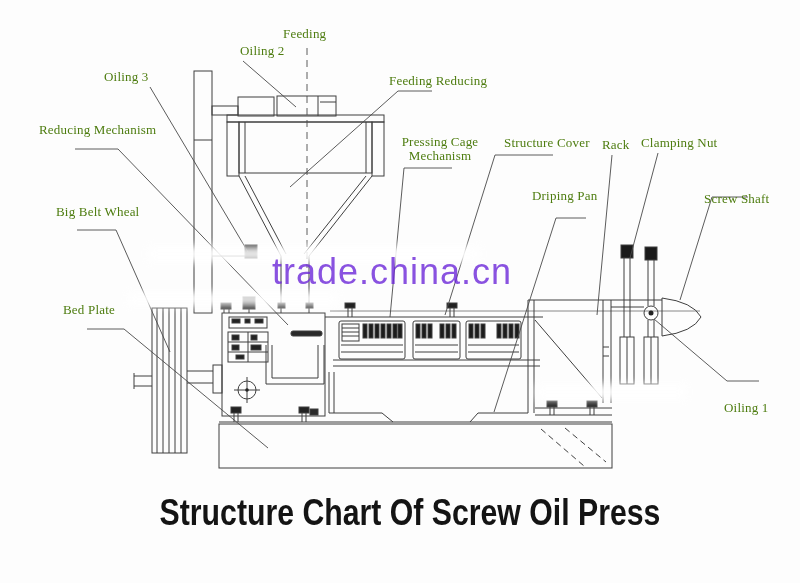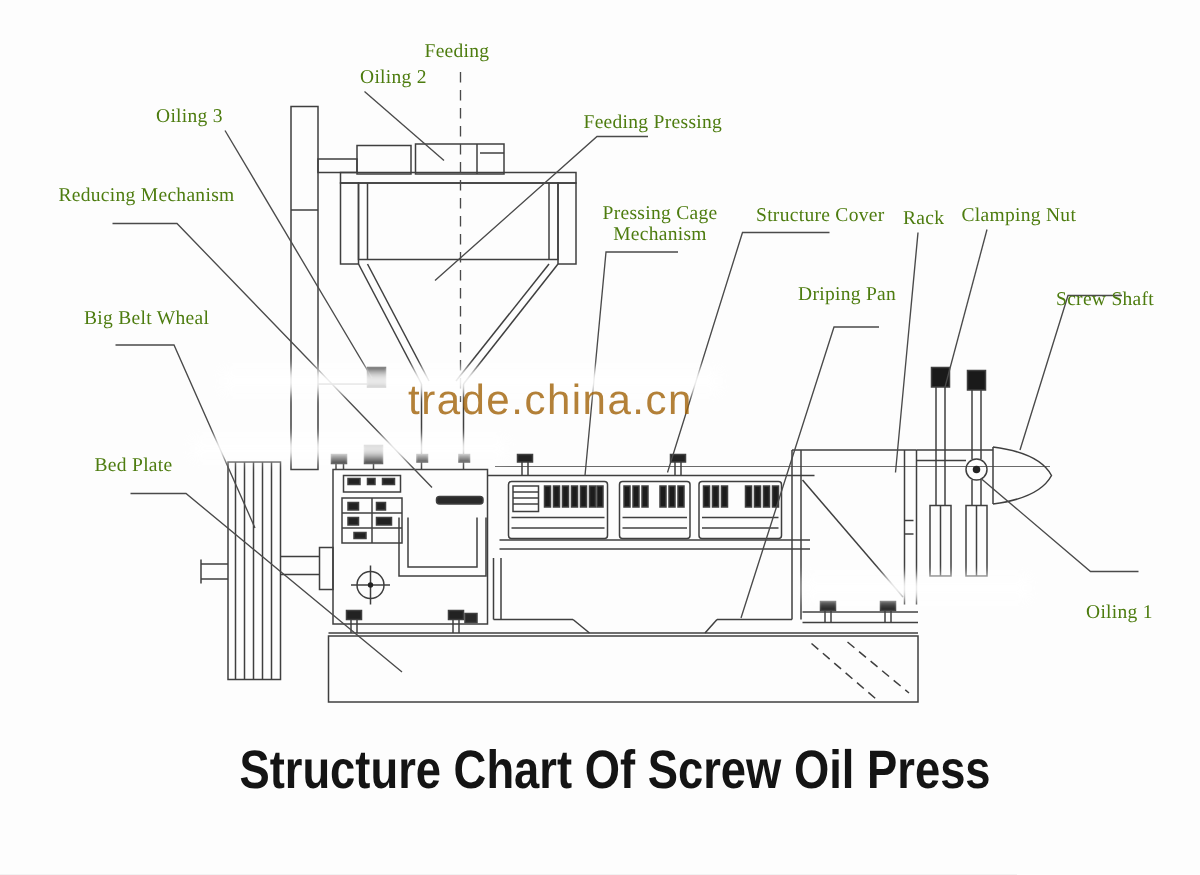--- a/index.html
+++ b/index.html
@@ -4,21 +4,21 @@
 <style>
   html,body{margin:0;padding:0;background:#e9e9e9;}
   .stage{
     position:relative;width:800px;height:583px;background:#fdfdfd;
     font-family:"Liberation Serif",serif;overflow:hidden;
   }
   .drawing{position:absolute;left:0;top:0;z-index:1;}
   .smudge{position:absolute;background:#ffffff;filter:blur(4px);opacity:.92;z-index:2;}
   .watermark{
     position:absolute;left:272px;top:251px;z-index:3;
-    font-family:"Liberation Sans",sans-serif;font-size:28px;color:#a16207;
+    font-family:"Liberation Sans",sans-serif;font-size:36px;color:#6d28d9;
     opacity:.8;letter-spacing:1px;white-space:nowrap;
   }
   .lbl{
     position:absolute;z-index:4;font-size:13px;color:#4d7c0f;
     white-space:nowrap;letter-spacing:0.2px;
   }
   .lbl-multi{white-space:normal;text-align:center;line-height:1.08;}
   .title{
     position:absolute;left:110px;top:492px;width:600px;z-index:4;
     text-align:center;font-family:"Liberation Sans",sans-serif;
@@ -274,21 +274,21 @@
 
   <div class="smudge" id="smudge1"></div>
   <div class="smudge" id="smudge2"></div>
   <div class="smudge" id="smudge3"></div>
 
   <div class="watermark">trade.china.cn</div>
 
   <div class="lbl" id="lbl-feeding">Feeding</div>
   <div class="lbl" id="lbl-oiling2">Oiling 2</div>
   <div class="lbl" id="lbl-oiling3">Oiling 3</div>
-  <div class="lbl" id="lbl-feeding-mechanism">Feeding Pressing</div>
+  <div class="lbl" id="lbl-feeding-mechanism">Feeding Reducing</div>
   <div class="lbl" id="lbl-reducing-mechanism">Reducing Mechanism</div>
   <div class="lbl lbl-multi" id="lbl-pressing-cage-mechanism">Pressing Cage Mechanism</div>
   <div class="lbl" id="lbl-pressing-cover">Structure Cover</div>
   <div class="lbl" id="lbl-rack">Rack</div>
   <div class="lbl" id="lbl-clamping-nut">Clamping Nut</div>
   <div class="lbl" id="lbl-screw-shaft">Screw Shaft</div>
   <div class="lbl" id="lbl-driping-pan">Driping Pan</div>
   <div class="lbl" id="lbl-big-belt-wheal">Big Belt Wheal</div>
   <div class="lbl" id="lbl-bed-plate">Bed Plate</div>
   <div class="lbl" id="lbl-oiling1">Oiling 1</div>

